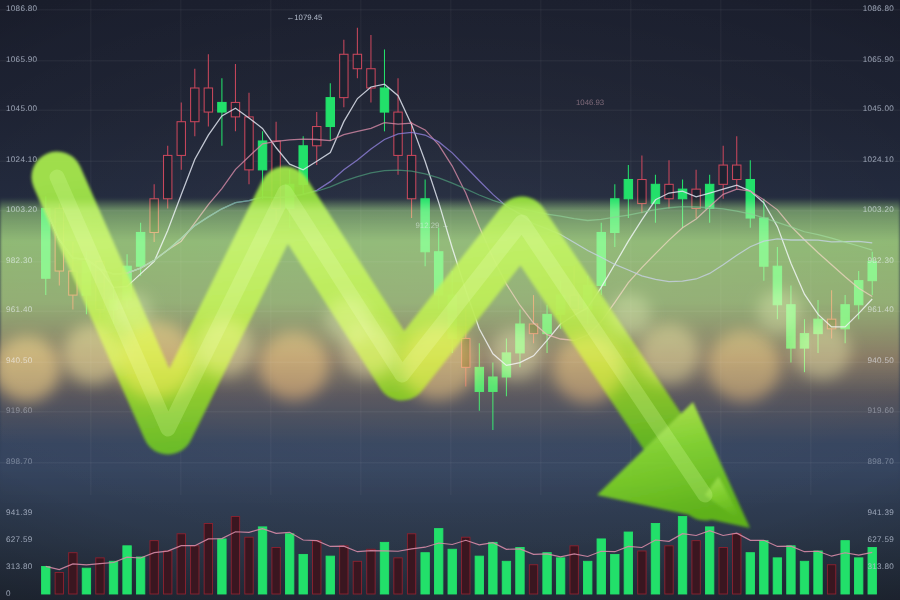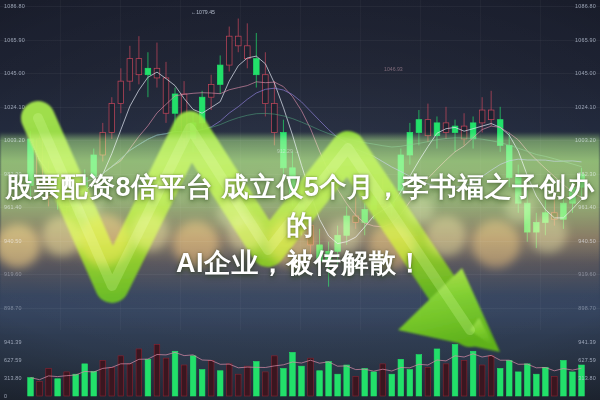--- a/index.html
+++ b/index.html
@@ -362,18 +362,14 @@
       <div class="bokeh" style="left: 369px; top: 223px; width: 46px; height: 46px; background: rgba(255, 176, 54, 0.46);"></div>
       <div class="bokeh" style="left: 426px; top: 216px; width: 40px; height: 40px; background: rgba(240, 218, 104, 0.44);"></div>
       <div class="bokeh" style="left: 472px; top: 220px; width: 48px; height: 48px; background: rgba(255, 182, 58, 0.46);"></div>
       <div class="bokeh" style="left: 529px; top: 215px; width: 38px; height: 38px; background: rgba(232, 222, 118, 0.42);"></div>
       <div class="bokeh" style="left: 217px; top: 199px; width: 30px; height: 30px; background: rgba(210, 230, 130, 0.4);"></div>
       <div class="bokeh" style="left: 406px; top: 196px; width: 28px; height: 28px; background: rgba(206, 230, 126, 0.38);"></div>
       <div class="bokeh" style="left: 75px; top: 195px; width: 26px; height: 26px; background: rgba(214, 232, 134, 0.36);"></div>
       <div class="bokeh" style="left: 505px; top: 193px; width: 30px; height: 30px; background: rgba(210, 228, 126, 0.36);"></div>
     </div>
 
-  <div id="headline">
-    <span class="l1">股票配资8倍平台 成立仅5个月，李书福之子创办的</span>
-    <span class="l2">AI企业，被传解散！</span>
-  </div>
 
 </div>
 
 </body></html>

